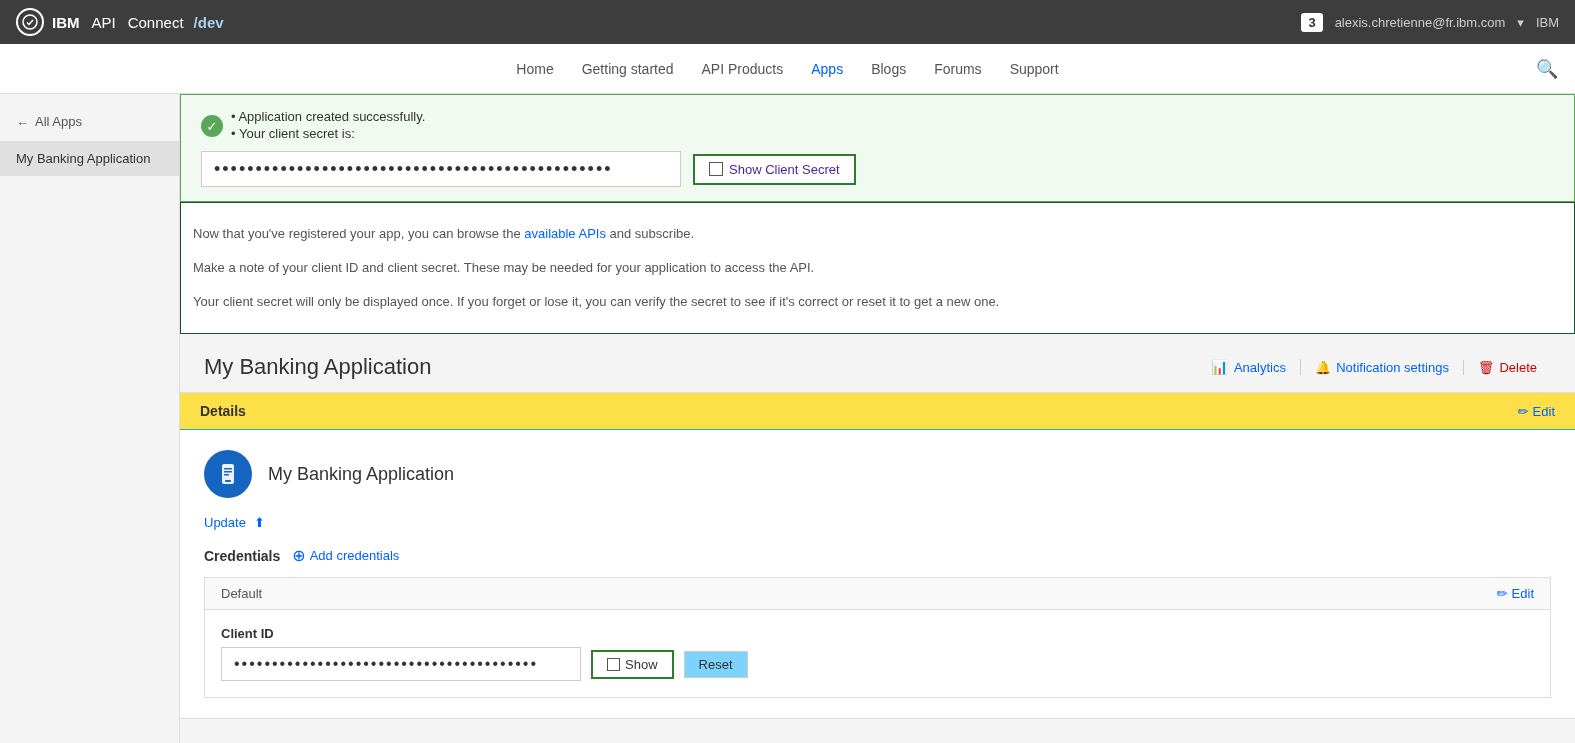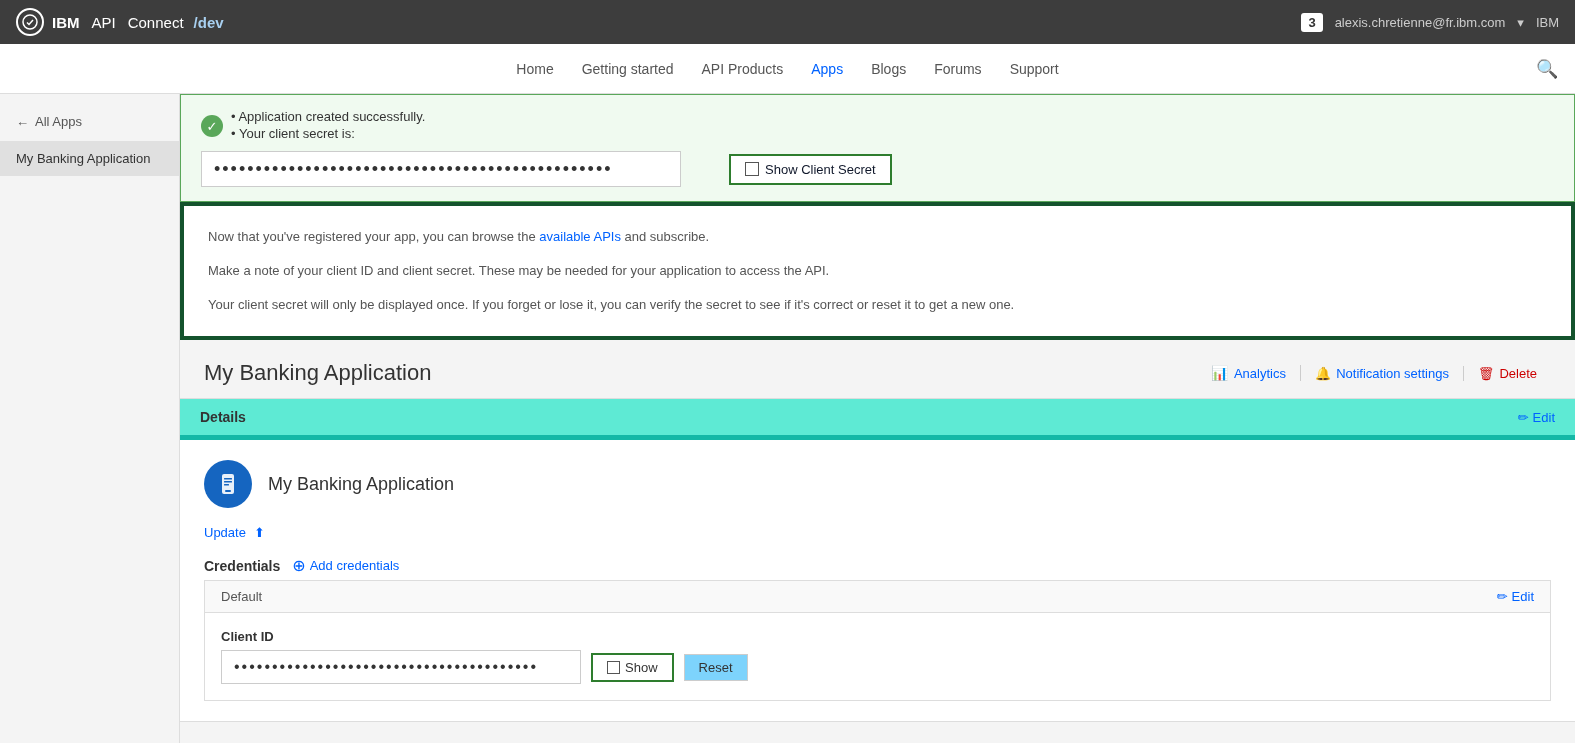--- a/index.html
+++ b/index.html
@@ -132,35 +132,34 @@
       letter-spacing: 2px;
       color: #333;
       flex: 0 0 480px;
       height: 36px;
       display: flex;
       align-items: center;
     }
     .show-secret-btn {
       border: 2px solid #2e7d2e;
       background: #fff;
-      color: #0f172a;
+      color: #4c1d95;
       padding: 6px 14px;
       font-size: 13px;
       cursor: pointer;
       display: flex;
       align-items: center;
       gap: 6px;
-      margin-left: 36px;
     }
 
     
     .info-box {
       background: #fff;
-      border: 4px solid #14532d;
-      padding: 20px 24px;
+      border: 1px solid #14532d;
+      padding: 20px 12px;
       margin: 0;
       font-size: 13px;
       line-height: 1.7;
       color: #555;
     }
     .info-box p { margin-bottom: 12px; }
     .info-box p:last-child { margin-bottom: 0; }
     .info-box a { color: #0062ff; text-decoration: none; }
 
     
@@ -195,22 +194,22 @@
     .app-action-link:last-child { border-right: none; }
     .app-action-link.delete { color: #cc0000; }
 
     
     .details-section {
       background: #fff;
       border: 1px solid #ddd;
       margin: 0 0 16px 0;
     }
     .details-header {
-      background: #5eead4;
-      border-bottom: 5px solid #14b8a6;
+      background: #fde047;
+      border-bottom: 1px solid #14b8a6;
       padding: 10px 20px;
       display: flex;
       justify-content: space-between;
       align-items: center;
     }
     .details-header-title {
       font-weight: 600;
       font-size: 14px;
       color: #333;
     }
@@ -257,21 +256,21 @@
       display: inline-flex;
       align-items: center;
       gap: 8px;
     }
 
     
     .credentials-header {
       display: flex;
       align-items: center;
       gap: 12px;
-      margin-bottom: 5px;
+      margin-bottom: 12px;
     }
     .credentials-title {
       font-weight: 600;
       font-size: 14px;
       color: #333;
     }
     .add-credentials-link {
       color: #0062ff;
       text-decoration: none;
       font-size: 13px;

